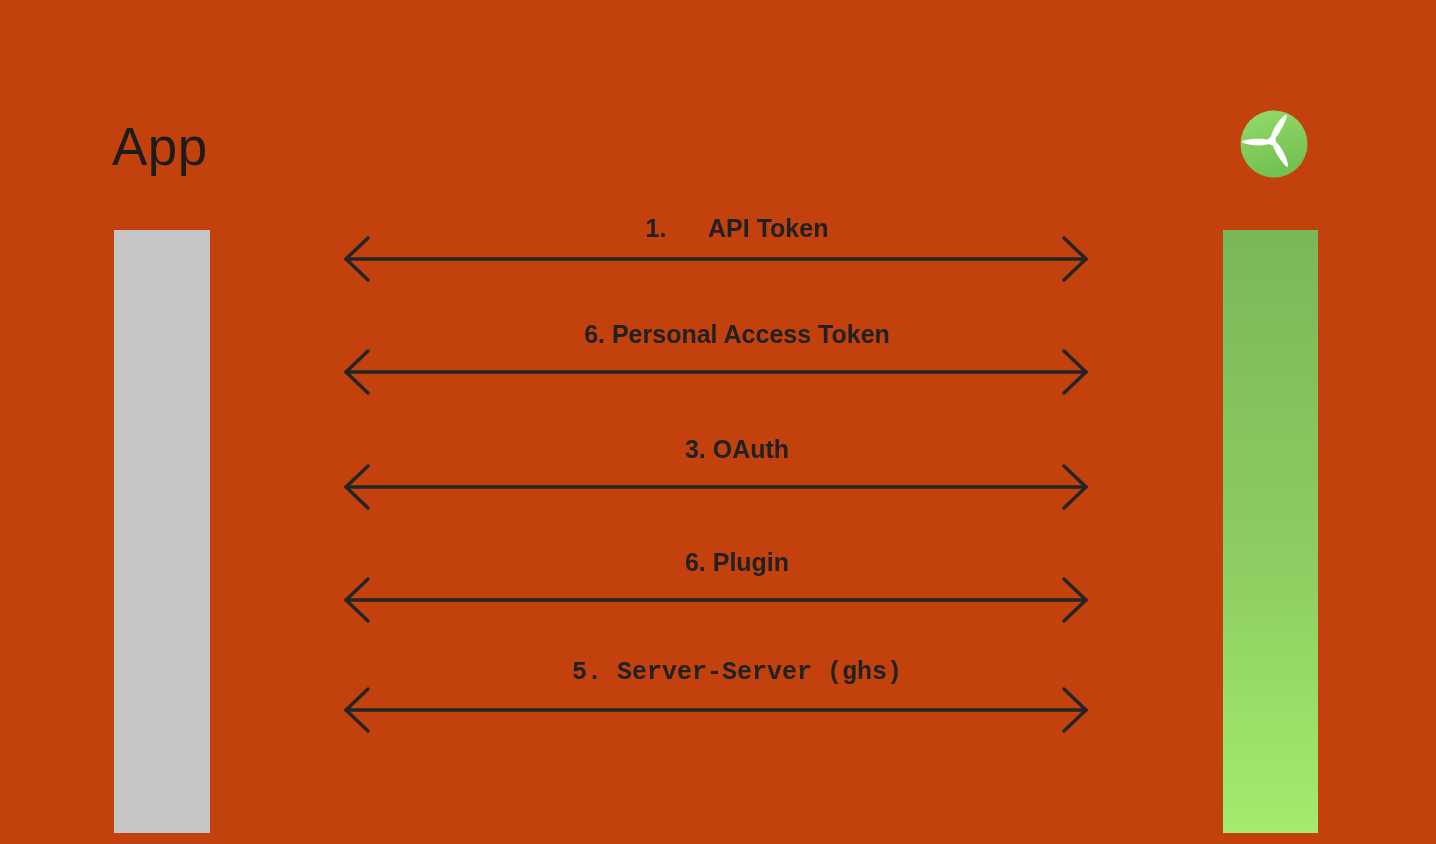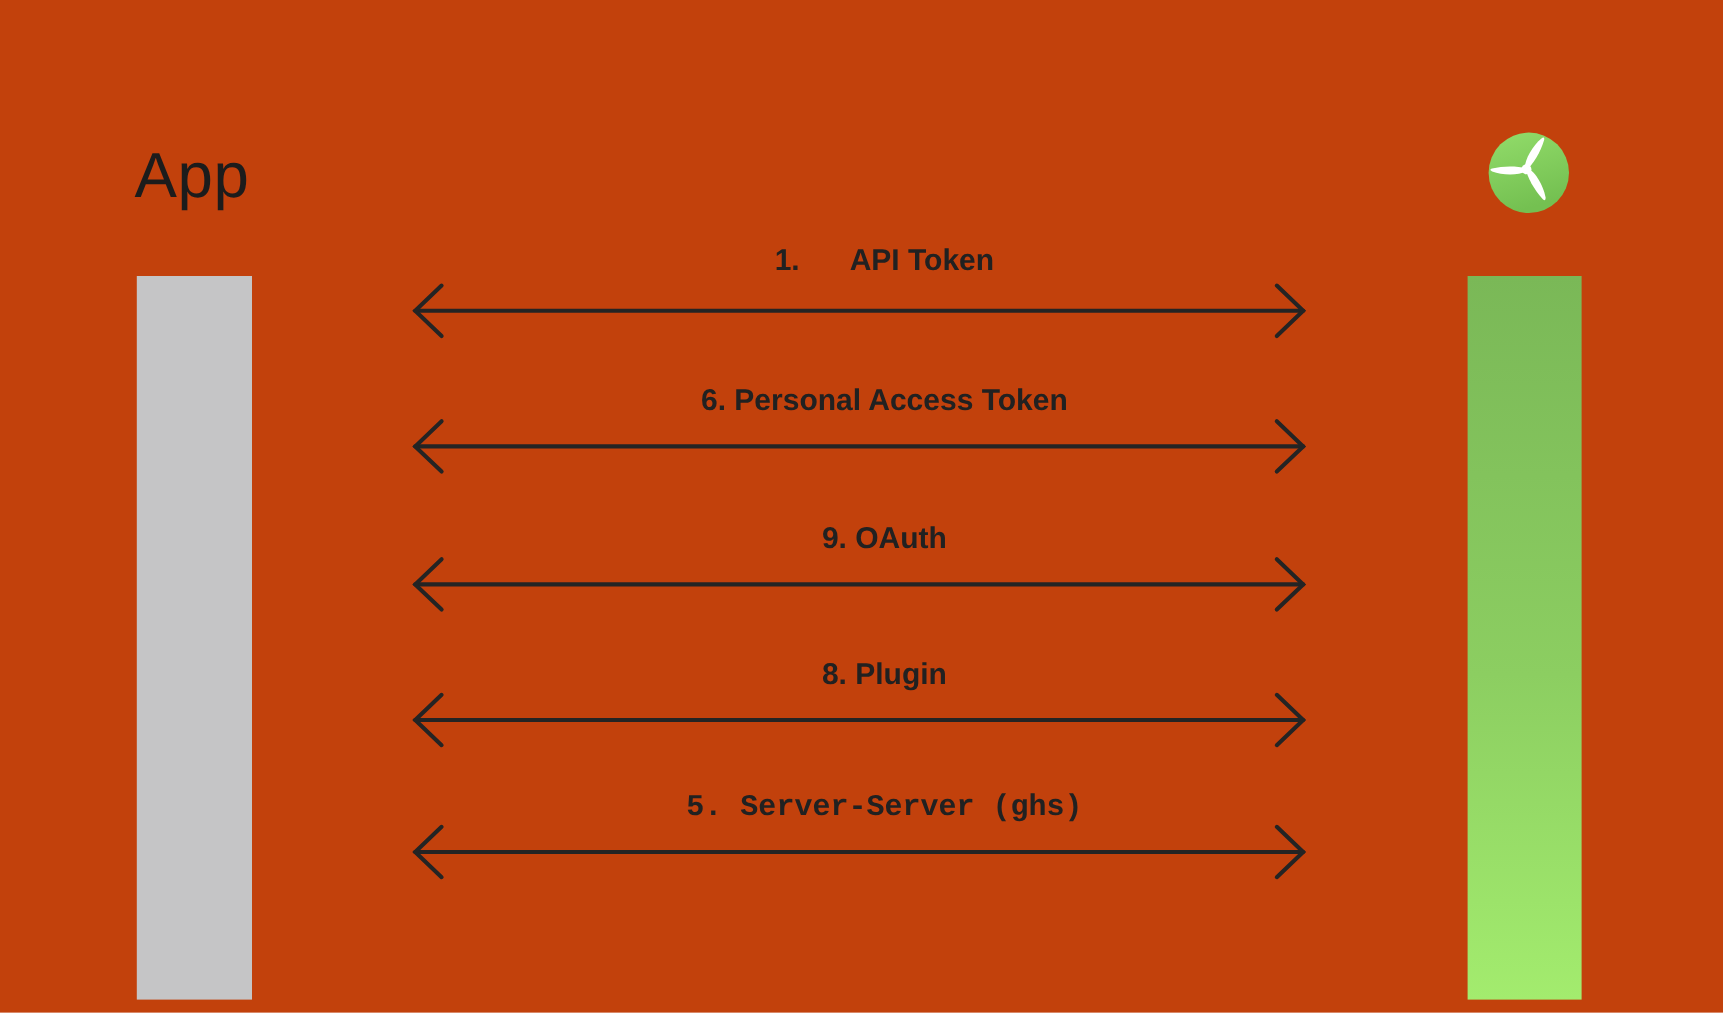--- a/index.html
+++ b/index.html
@@ -56,21 +56,21 @@
     color: #212121;
     white-space: pre;
   }
   .arrow-svg {
     position: absolute;
     left: 342px;
     width: 748px;
     height: 48px;
   }
   
-  .row1 .conn-label { top: 203px; text-align: center; } .row1 .arrow-svg { top: 235px; }
+  .row1 .conn-label { top: 214px; text-align: center; } .row1 .arrow-svg { top: 235px; }
   .row2 .conn-label { top: 320px; } .row2 .arrow-svg { top: 348px; }
   .row3 .conn-label { top: 435px; } .row3 .arrow-svg { top: 463px; }
   .row4 .conn-label { top: 548px; } .row4 .arrow-svg { top: 576px; }
   .row5 .conn-label { top: 658px; font-family: Liberation Mono, monospace; } .row5 .arrow-svg { top: 686px; }
 </style>
 </head>
 <body>
 
 <div class="canvas">
 
@@ -119,32 +119,32 @@
     <svg class="arrow-svg" viewBox="0 0 748 48">
       <g stroke="#242424" stroke-width="3.4" fill="none" stroke-linecap="round" stroke-linejoin="miter">
         <path d="M4,24 L744,24"></path>
         <path d="M26,3 L4,24 L26,45"></path>
         <path d="M722,3 L744,24 L722,45"></path>
       </g>
     </svg>
   </div>
 
   <div class="row3">
-    <div class="conn-label">9. OAuth</div>
+    <div class="conn-label">3. OAuth</div>
     <svg class="arrow-svg" viewBox="0 0 748 48">
       <g stroke="#242424" stroke-width="3.4" fill="none" stroke-linecap="round" stroke-linejoin="miter">
         <path d="M4,24 L744,24"></path>
         <path d="M26,3 L4,24 L26,45"></path>
         <path d="M722,3 L744,24 L722,45"></path>
       </g>
     </svg>
   </div>
 
   <div class="row4">
-    <div class="conn-label">8. Plugin</div>
+    <div class="conn-label">6. Plugin</div>
     <svg class="arrow-svg" viewBox="0 0 748 48">
       <g stroke="#242424" stroke-width="3.4" fill="none" stroke-linecap="round" stroke-linejoin="miter">
         <path d="M4,24 L744,24"></path>
         <path d="M26,3 L4,24 L26,45"></path>
         <path d="M722,3 L744,24 L722,45"></path>
       </g>
     </svg>
   </div>
 
   <div class="row5">

